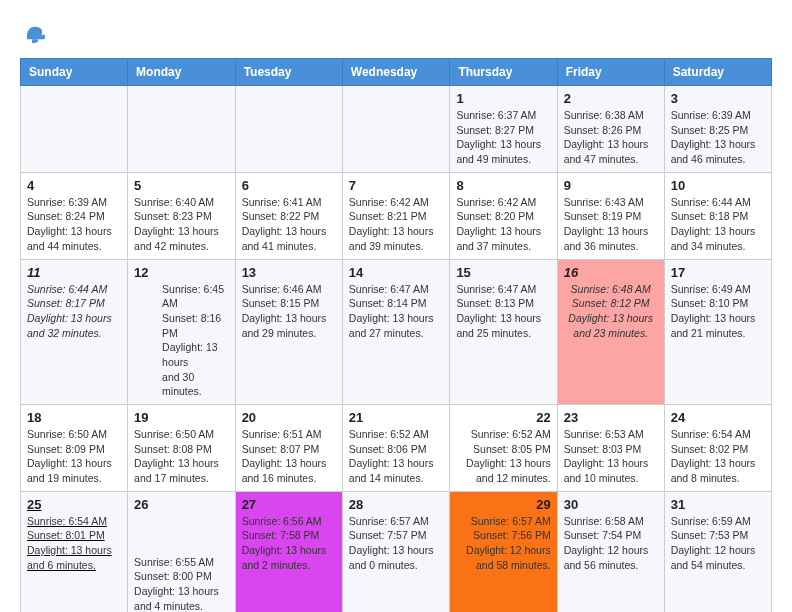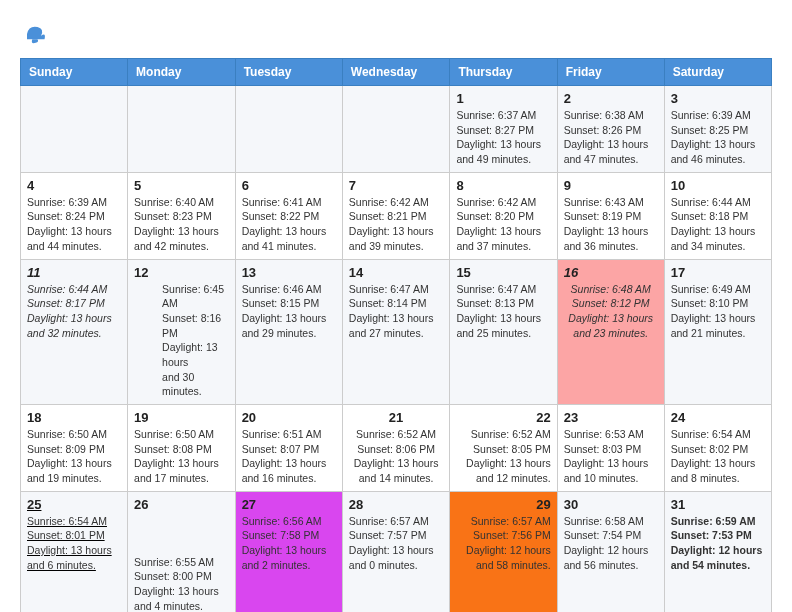--- a/index.html
+++ b/index.html
@@ -261,21 +261,21 @@
 Daylight: 13 hours
 and 17 minutes.</div>
         </td>
         <td style="background: rgb(255, 255, 255);">
           <span class="day-number">20</span>
           <div class="day-info" style="white-space: pre-line;">Sunrise: 6:51 AM
 Sunset: 8:07 PM
 Daylight: 13 hours
 and 16 minutes.</div>
         </td>
-        <td style="background: rgb(255, 255, 255); text-align: center;">
+        <td style="background: rgb(255, 255, 255);">
           <span class="day-number">21</span>
           <div class="day-info" style="white-space: pre-line;">Sunrise: 6:52 AM
 Sunset: 8:06 PM
 Daylight: 13 hours
 and 14 minutes.</div>
         </td>
         <td style="background: rgb(255, 255, 255); text-align: right;">
           <span class="day-number">22</span>
           <div class="day-info" style="white-space: pre-line;">Sunrise: 6:52 AM
 Sunset: 8:05 PM
@@ -335,20 +335,20 @@
         </td>
         <td style="background: rgb(245, 247, 250);">
           <span class="day-number">30</span>
           <div class="day-info" style="white-space: pre-line;">Sunrise: 6:58 AM
 Sunset: 7:54 PM
 Daylight: 12 hours
 and 56 minutes.</div>
         </td>
         <td style="background: rgb(245, 247, 250); margin-top: 44px;">
           <span class="day-number">31</span>
-          <div class="day-info" style="white-space: pre-line; font-weight: bold;">Sunrise: 6:59 AM
+          <div class="day-info" style="white-space: pre-line;">Sunrise: 6:59 AM
 Sunset: 7:53 PM
 Daylight: 12 hours
 and 54 minutes.</div>
         </td>
       </tr>
     </tbody>
 </table>
 
 </body></html>

